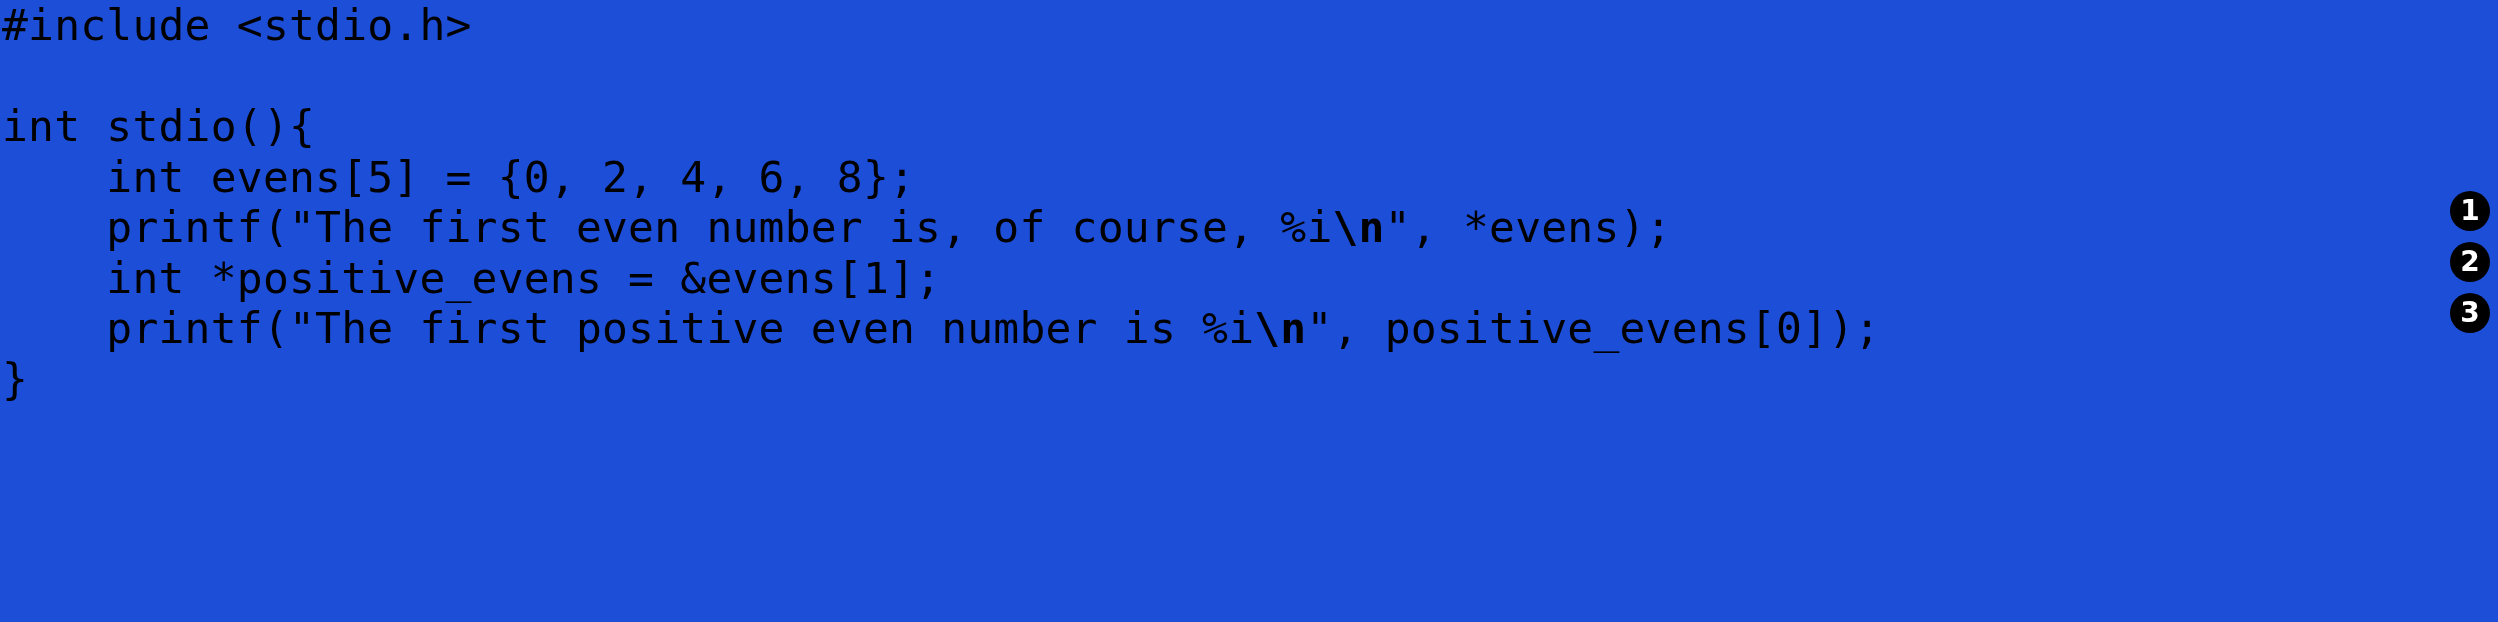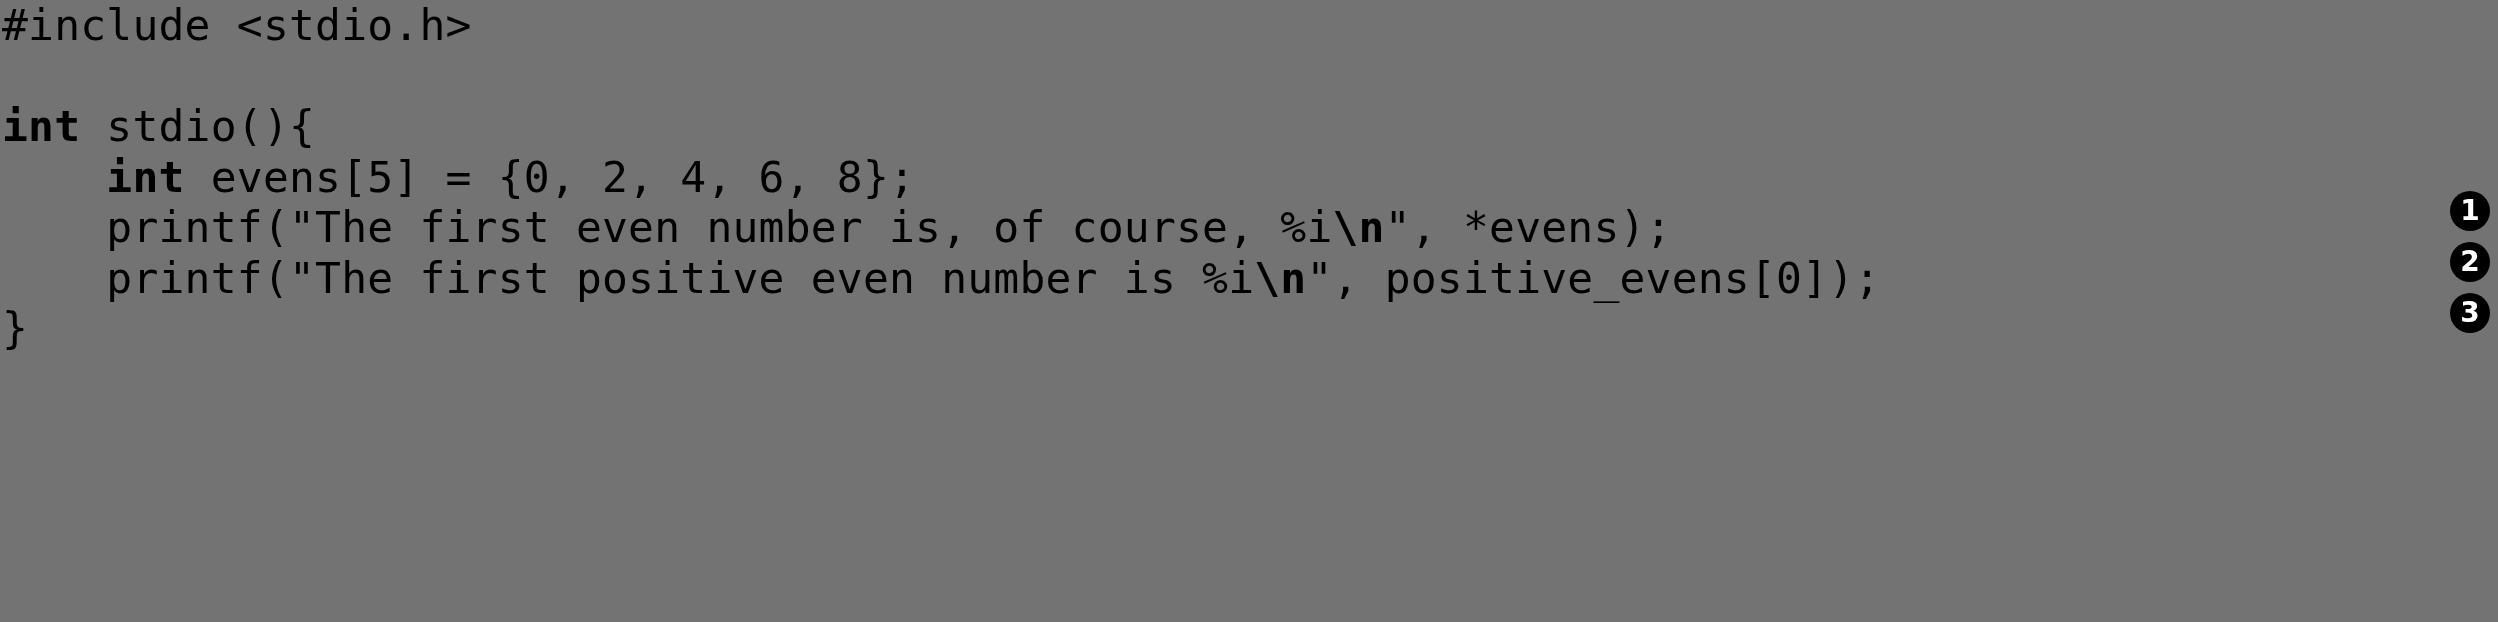--- a/index.html
+++ b/index.html
@@ -7,21 +7,21 @@
     padding: 0;
     background: #ffffff;
   }
   body {
     font-family: "DejaVu Sans Mono", monospace;
   }
   #page {
     position: relative;
     width: 2498px;
     height: 622px;
-    background: #737373;
+    background: #1d4ed8;
     overflow: hidden;
   }
   .code-block {
     position: absolute;
     left: 0px;
     top: 0px;
     width: 2498px;
     padding: 0;
   }
   .code-line {
@@ -32,21 +32,21 @@
     font-family: "DejaVu Sans Mono", monospace;
     font-size: 43px;
     letter-spacing: 0.2px;
     color: #000000;
     padding-left: 2px;
   }
   .code-line.blank {
     height: 50.5px;
   }
   .kw {
-    font-weight: bold;
+    font-weight: normal;
   }
   .esc {
     font-weight: bold;
   }
   .badge {
     position: absolute;
     width: 40px;
     height: 40px;
     border-radius: 50%;
     background: #000000;
@@ -66,20 +66,21 @@
 <body>
 
 <div id="page">
 
   <div class="code-block" id="code-block">
       <div class="code-line"><span class="">#include &lt;stdio.h&gt;</span></div>
       <div class="code-line blank"></div>
       <div class="code-line"><span class="kw">int</span><span class=""> stdio(){</span></div>
       <div class="code-line"><span class="">    </span><span class="kw">int</span><span class=""> evens[5] = {0, 2, 4, 6, 8};</span></div>
       <div class="code-line"><span class="">    printf("The first even number is, of course, %i</span><span class="esc">\n</span><span class="">", *evens);</span></div>
+      <div class="code-line"><span class="">    </span><span class="kw">int</span><span class=""> *positive_evens = &amp;evens[1];</span></div>
       <div class="code-line"><span class="">    printf("The first positive even number is %i</span><span class="esc">\n</span><span class="">", positive_evens[0]);</span></div>
       <div class="code-line"><span class="">}</span></div>
     </div>
 
   <div class="badge badge-1">1</div>
   <div class="badge badge-2">2</div>
   <div class="badge badge-3">3</div>
 
 </div>
 

